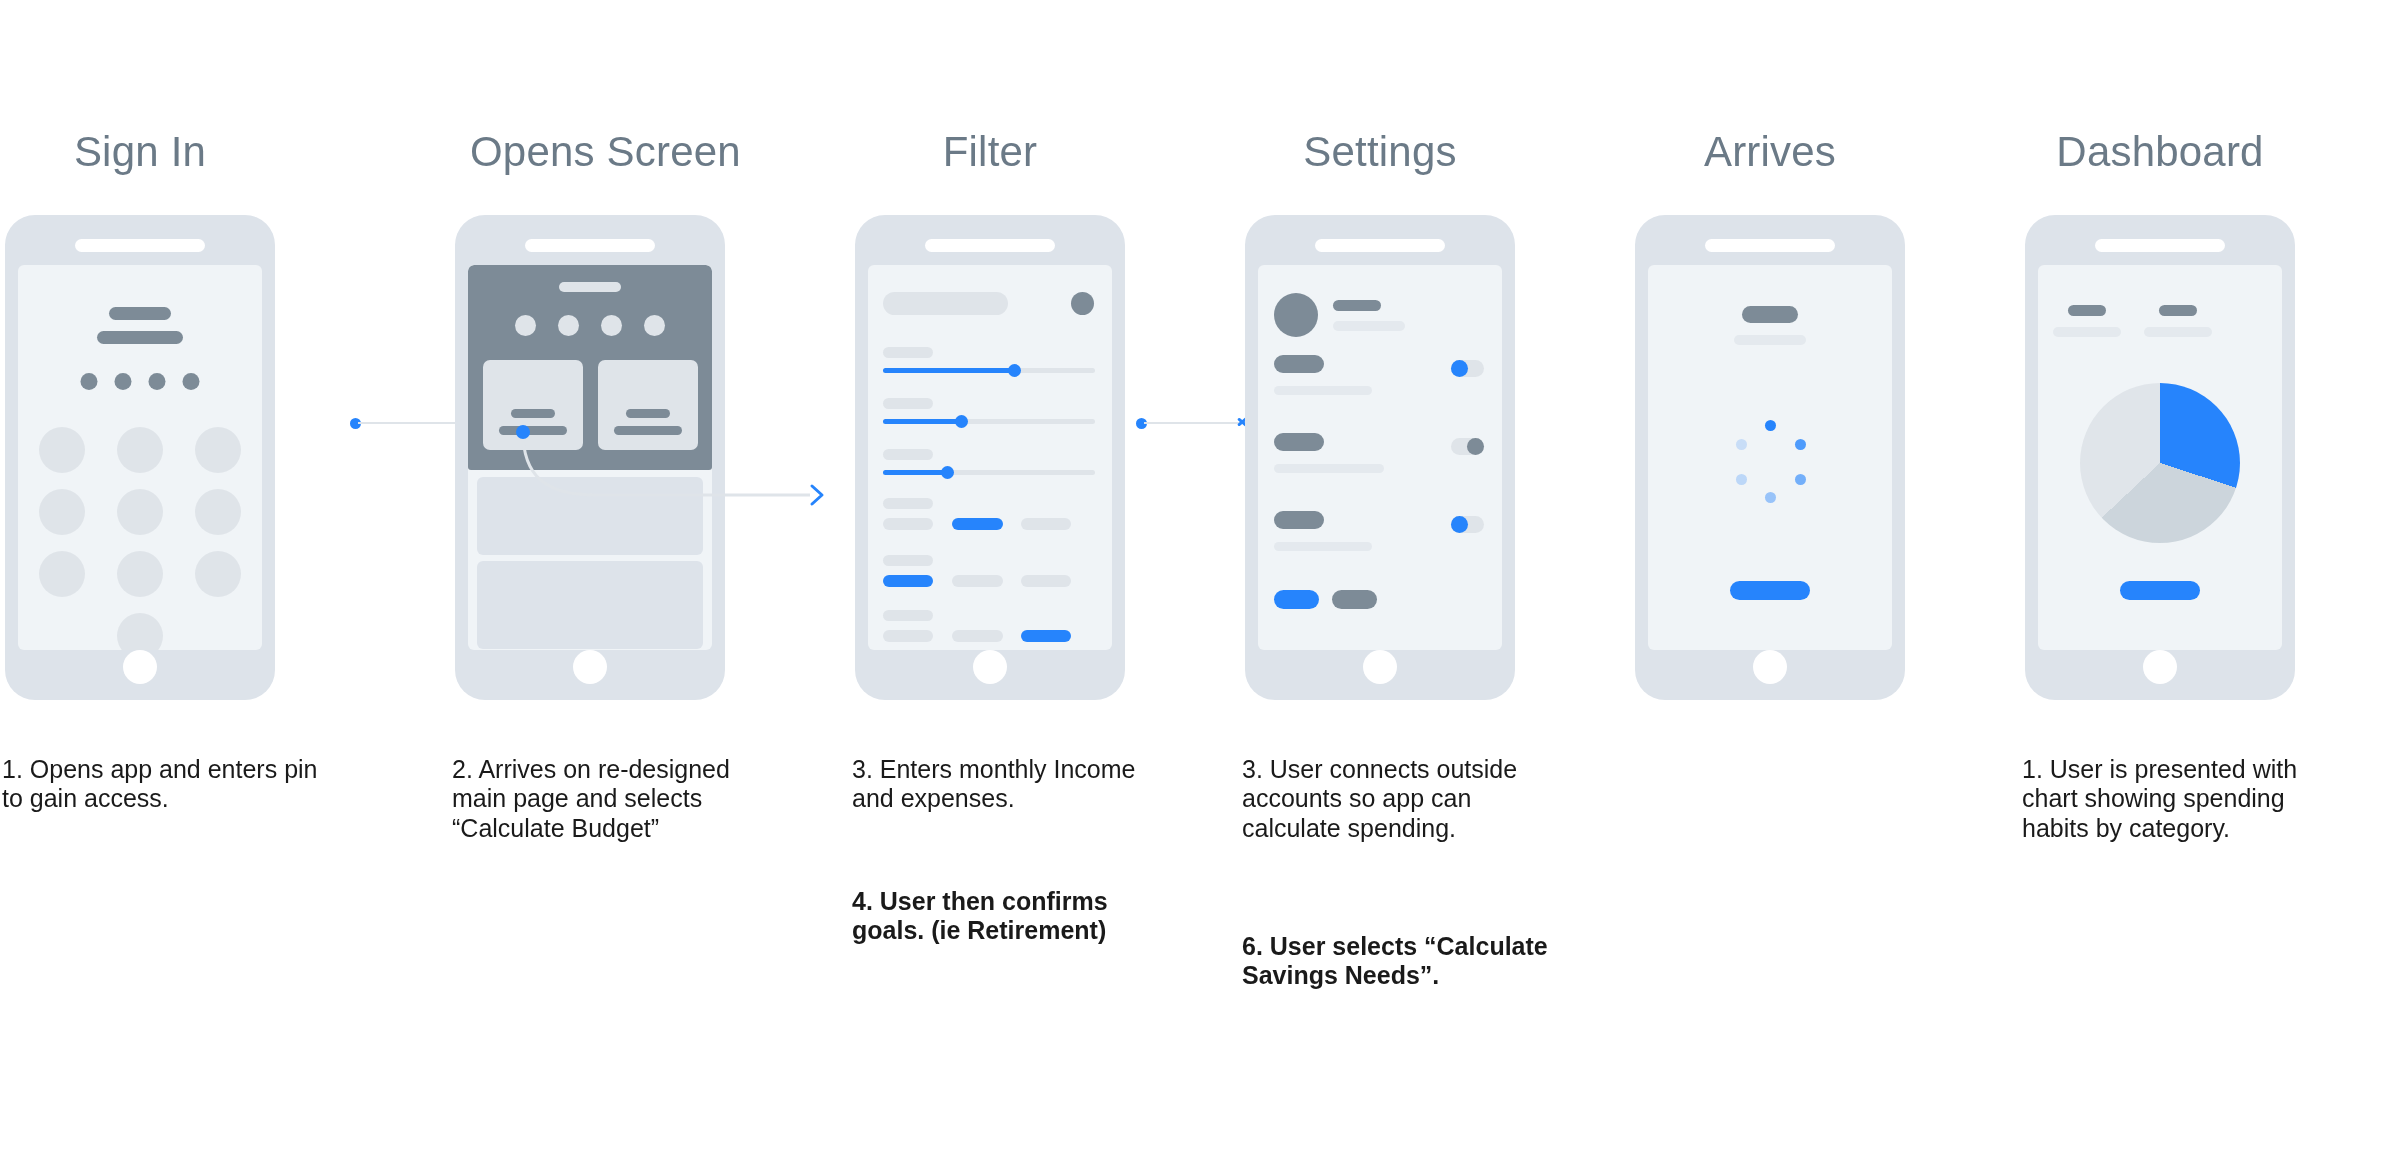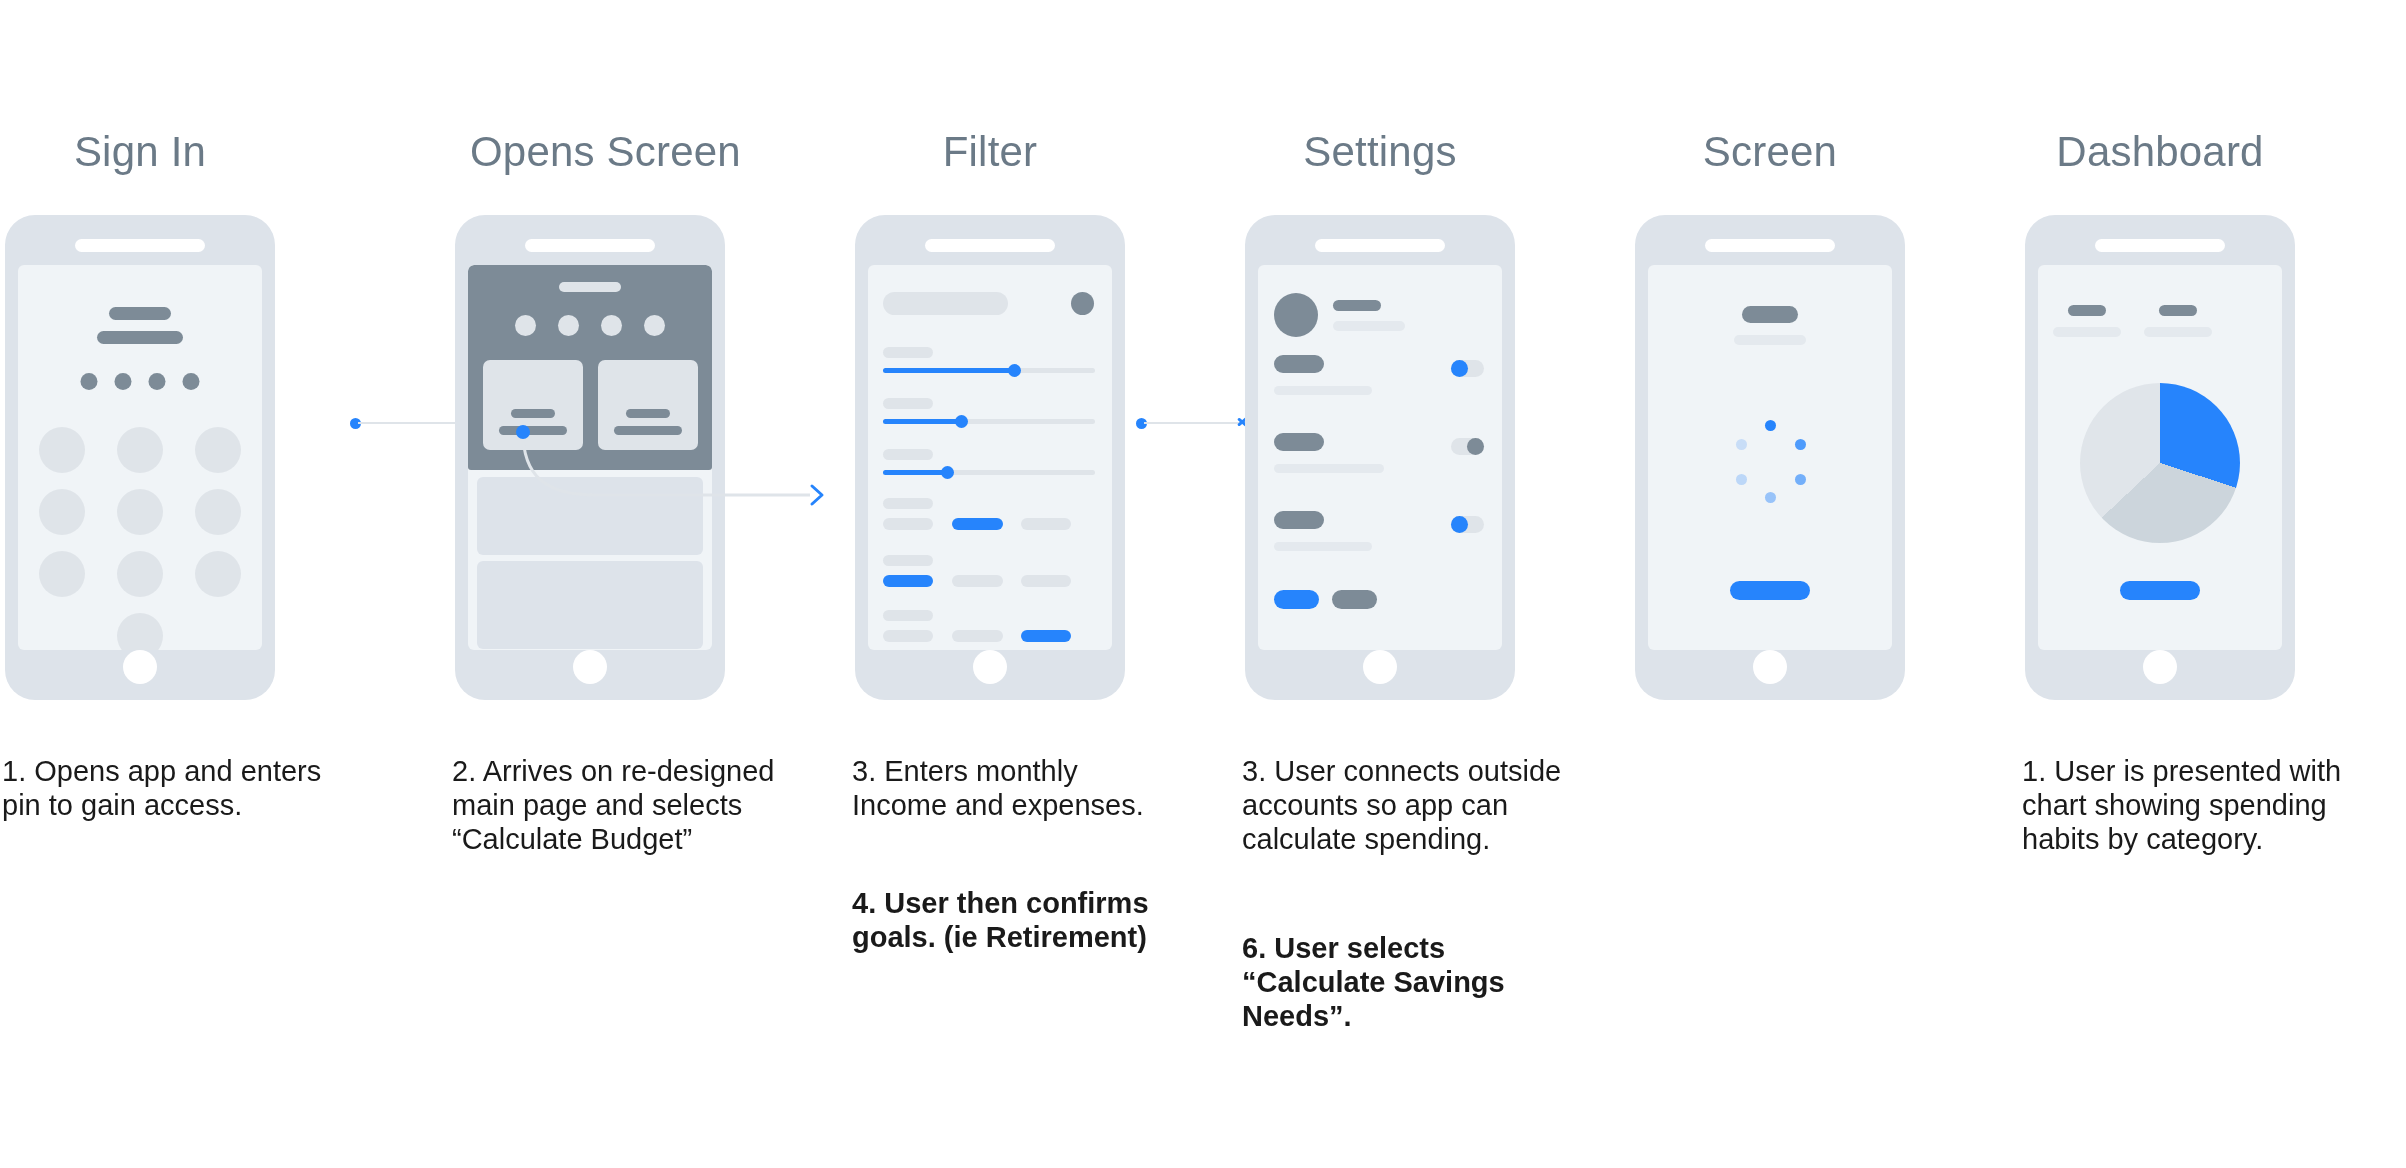--- a/index.html
+++ b/index.html
@@ -123,21 +123,21 @@
   .conn .chev{position:absolute;top:2px;width:16px;height:20px;}
   .conn .chev:before,.conn .chev:after{
     content:"";position:absolute;left:2px;width:14px;height:3px;background:#2684fc;border-radius:2px;
   }
   .conn .chev:before{top:5px;transform:rotate(40deg);transform-origin:left center;}
   .conn .chev:after{top:12px;transform:rotate(-40deg);transform-origin:left center;}
 
   
   .caption{
     position:absolute;
-    font-size:29px;
+    font-size:25px;
     line-height:1.17;
     color:#1a1a1a;
     font-weight:400;
     white-space:pre-line;
   }
   .caption + .caption{margin-top:0;font-weight:bold;}
 </style>
 </head>
 <body>
 
@@ -310,21 +310,21 @@
         <div class="st-btn g-dark" style="top:325px;left:74px;width:45px;"></div>
       </div>
       <div class="home"></div>
     </div>
 
     <div class="caption" style="left:-18px;top:755px;width:330px;">3. User connects outside accounts so app can calculate spending.</div>
     <div class="caption" style="left:-18px;top:932px;width:330px;">6. User  selects “Calculate Savings  Needs”.</div>
   </div>
 
   <div class="col" style="left:1650px;width:240px;">
-    <div class="screen-title">Screen</div>
+    <div class="screen-title">Arrives</div>
     <div class="phone" style="left:-15px;background:#dde3ea;">
       <div class="speaker"></div>
       <div class="viewport" style="background:#f0f4f7;">
         <div class="ld-t1"></div>
         <div class="ld-t2"></div>
         <div class="spinner">
           <i style="left:30px;top:0px;opacity:1;"></i>
           <i style="left:60px;top:19px;opacity:.80;"></i>
           <i style="left:60px;top:54px;opacity:.62;"></i>
           <i style="left:30px;top:72px;opacity:.44;"></i>

